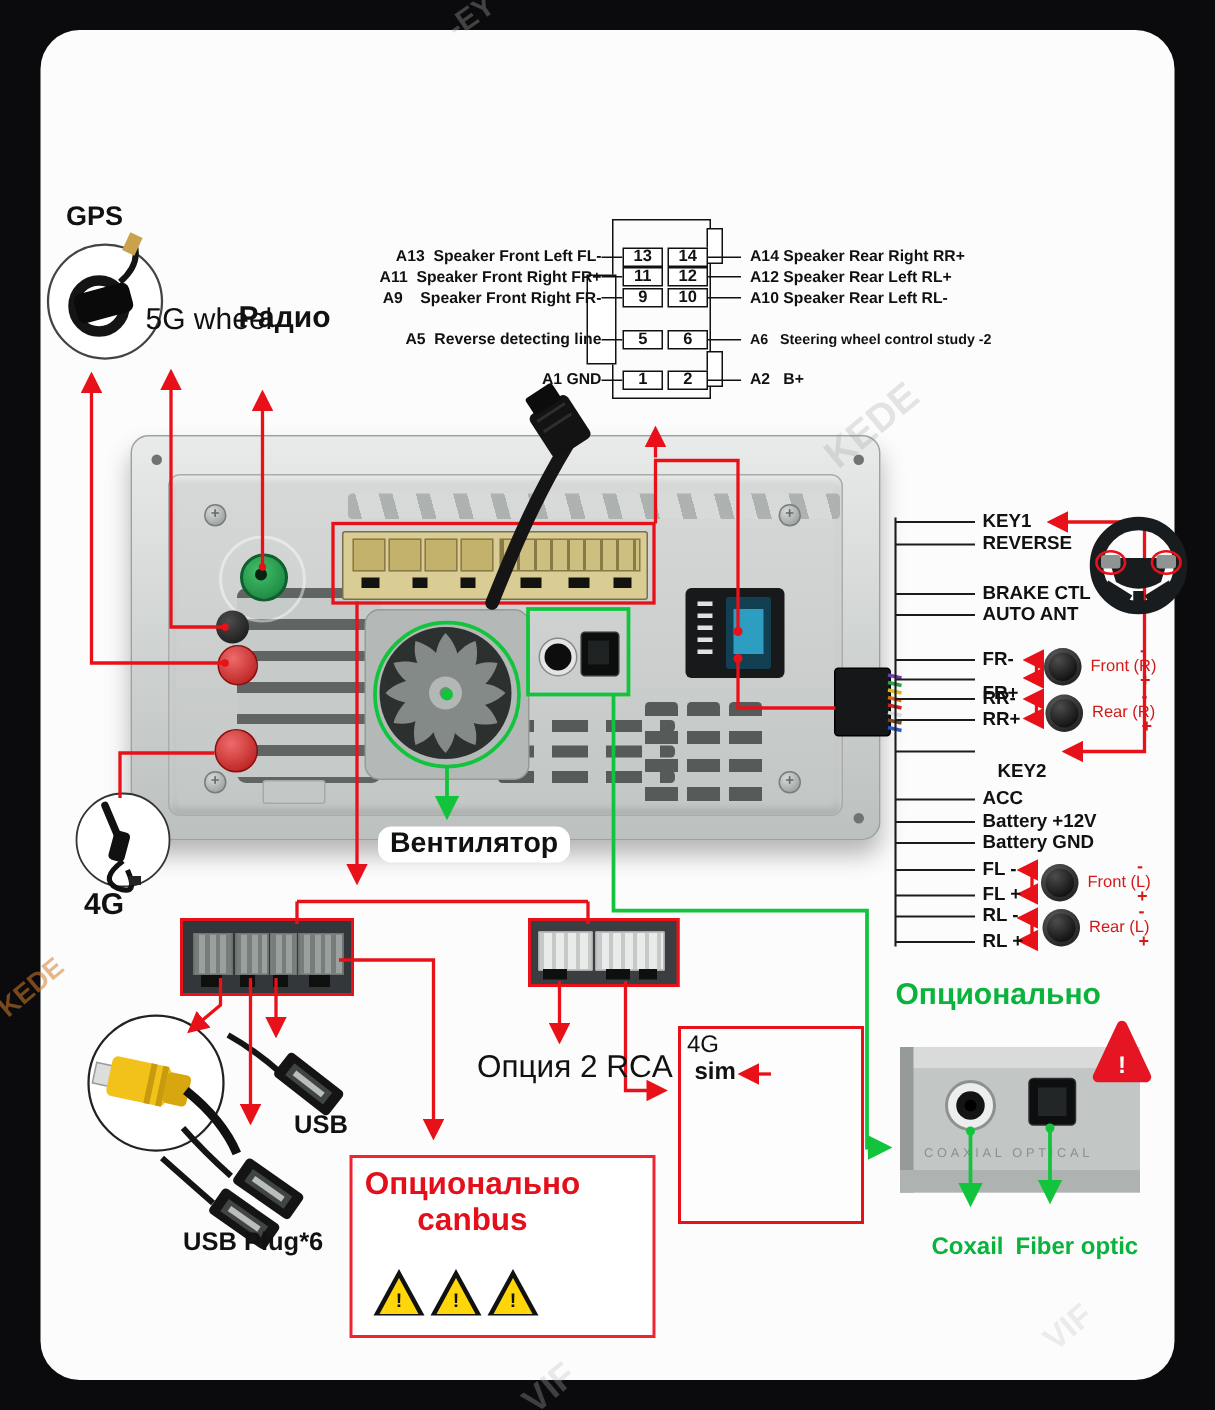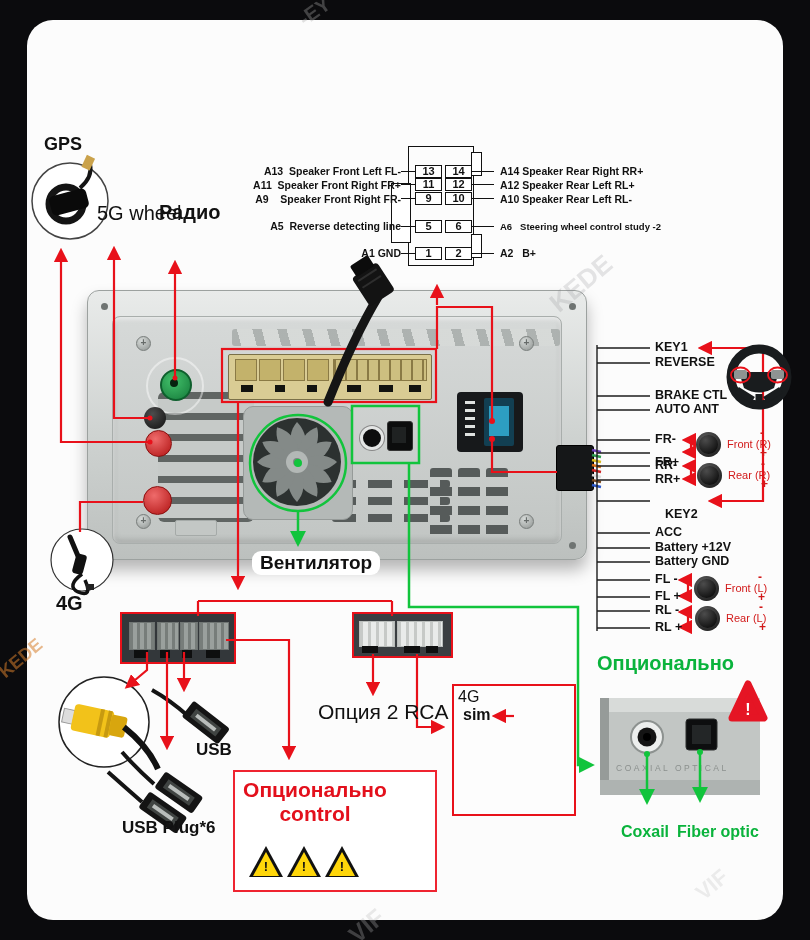--- a/index.html
+++ b/index.html
@@ -515,21 +515,21 @@
     <div class="hlabel" style="top: 540px;">Battery +12V</div>
     <div class="hlabel" style="top: 554px;">Battery GND</div>
     <div class="hlabel" style="top: 572px;">FL -</div>
     <div class="hlabel" style="top: 589px;">FL +</div>
     <div class="hlabel" style="top: 603px;">RL -</div>
     <div class="hlabel" style="top: 620px;">RL +</div>
   </div>
 
 <div id="canbus-box" class="abs">
   <div class="canbus-t" style="top:6px;">Опционально</div>
-  <div class="canbus-t" style="top:30px;">control</div>
+  <div class="canbus-t" style="top:30px;">canbus</div>
   <div class="tri-wrap" style="left:14px;top:74px;">
     <span class="tri-o"></span>
       <span class="tri-i"></span>
       <span class="tri-b">!</span>
   </div>
   <div class="tri-wrap" style="left:52px;top:74px;">
     <span class="tri-o"></span>
       <span class="tri-i"></span>
       <span class="tri-b">!</span>
   </div>

